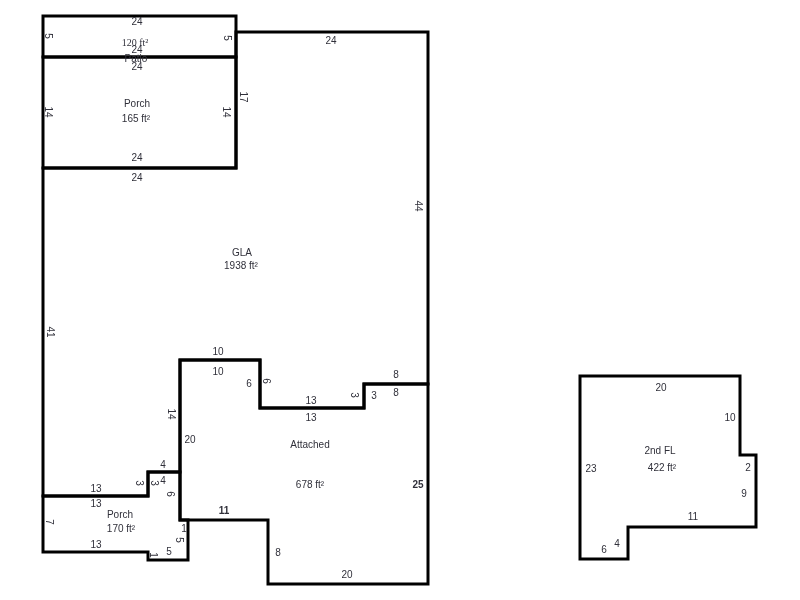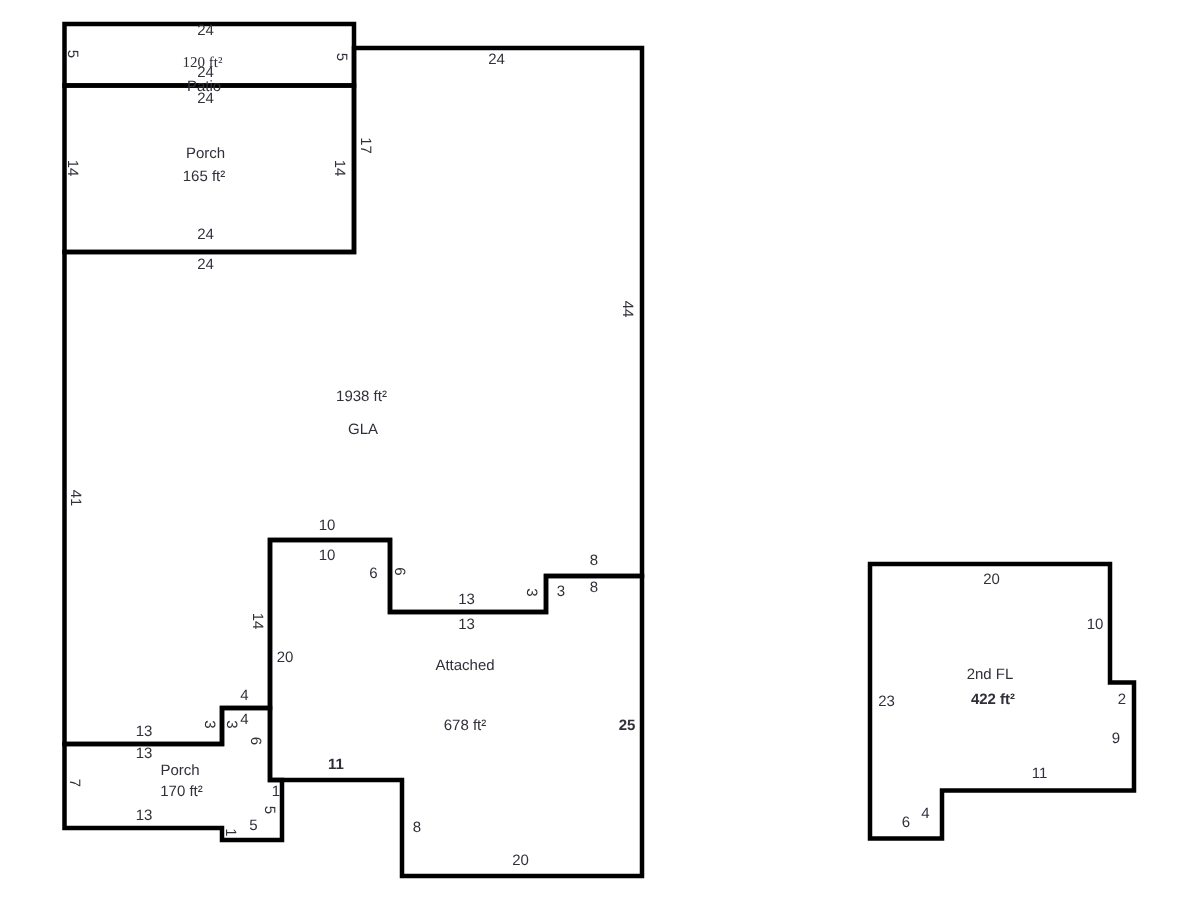--- a/index.html
+++ b/index.html
@@ -48,28 +48,28 @@
       <polygon points="43,57 236,57 236,168 43,168"></polygon>
       <polygon points="236,32 428,32 428,384 364,384 364,408 260,408 260,360 180,360 180,472 148,472 148,496 43,496 43,168 236,168"></polygon>
       <polygon points="180,360 260,360 260,408 364,408 364,384 428,384 428,584 268,584 268,520 180,520"></polygon>
       <polygon points="43,496 148,496 148,472 180,472 180,520 188,520 188,560 148,560 148,552 43,552"></polygon>
       <polygon points="580,376 740,376 740,455 756,455 756,527 628,527 628,559 580,559"></polygon>
     </svg>
 <div class="lbl" style="left: 136px; top: 42px; margin-top: 16px;">Patio</div>
     <div class="lbl" style="left: 135px; top: 42px; font-family: Liberation Serif, serif;">120 ft²</div>
     <div class="lbl" style="left: 137px; top: 103px;">Porch</div>
     <div class="lbl" style="left: 136px; top: 118px;">165 ft²</div>
-    <div class="lbl" style="left: 242px; top: 252px; margin-top: 35px;">GLA</div>
+    <div class="lbl" style="left: 242px; top: 252px;">GLA</div>
     <div class="lbl" style="left: 241px; top: 265px;">1938 ft²</div>
     <div class="lbl" style="left: 310px; top: 444px;">Attached</div>
     <div class="lbl" style="left: 310px; top: 484px;">678 ft²</div>
     <div class="lbl" style="left: 120px; top: 514px;">Porch</div>
     <div class="lbl" style="left: 121px; top: 528px;">170 ft²</div>
     <div class="lbl" style="left: 660px; top: 450px;">2nd FL</div>
-    <div class="lbl" style="left: 662px; top: 467px; font-weight: bold;">422 ft²</div>
+    <div class="lbl" style="left: 662px; top: 467px;">422 ft²</div>
     <div class="lbl" style="left: 137px; top: 21px;">24</div>
     <div class="lbl" style="left: 137px; top: 49px;">24</div>
     <div class="lbl v" style="left: 48px; top: 36px;">5</div>
     <div class="lbl v" style="left: 227px; top: 38px;">5</div>
     <div class="lbl" style="left: 137px; top: 66px;">24</div>
     <div class="lbl" style="left: 137px; top: 157px;">24</div>
     <div class="lbl v" style="left: 48px; top: 112px;">14</div>
     <div class="lbl v" style="left: 226px; top: 112px;">14</div>
     <div class="lbl" style="left: 137px; top: 177px;">24</div>
     <div class="lbl v" style="left: 243px; top: 97px;">17</div>

